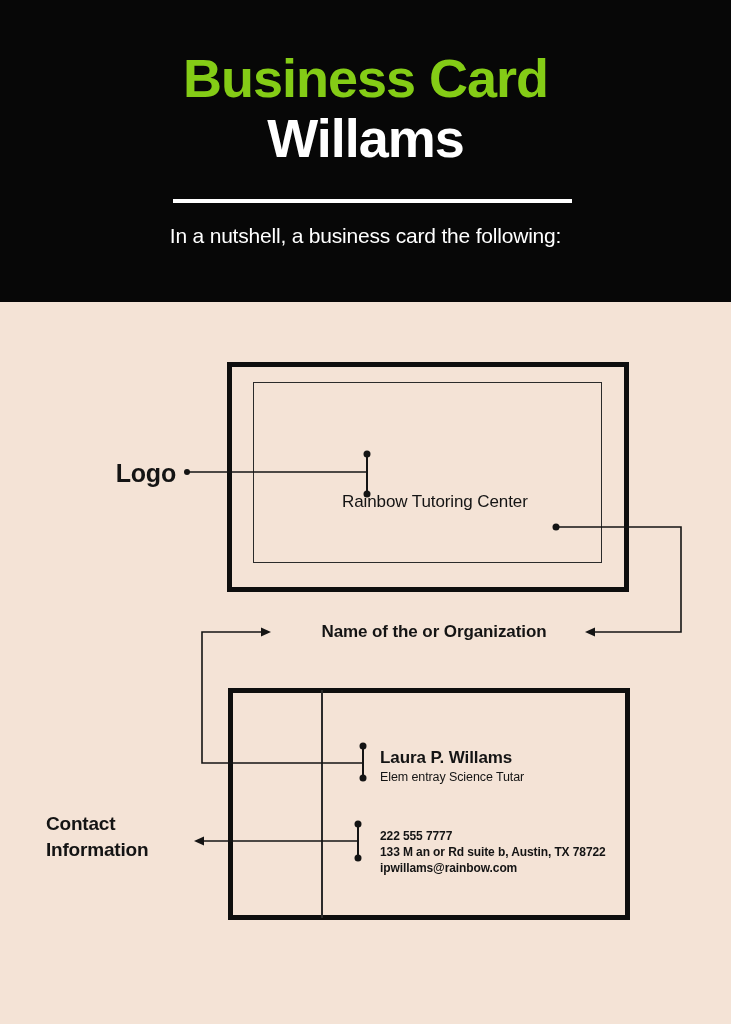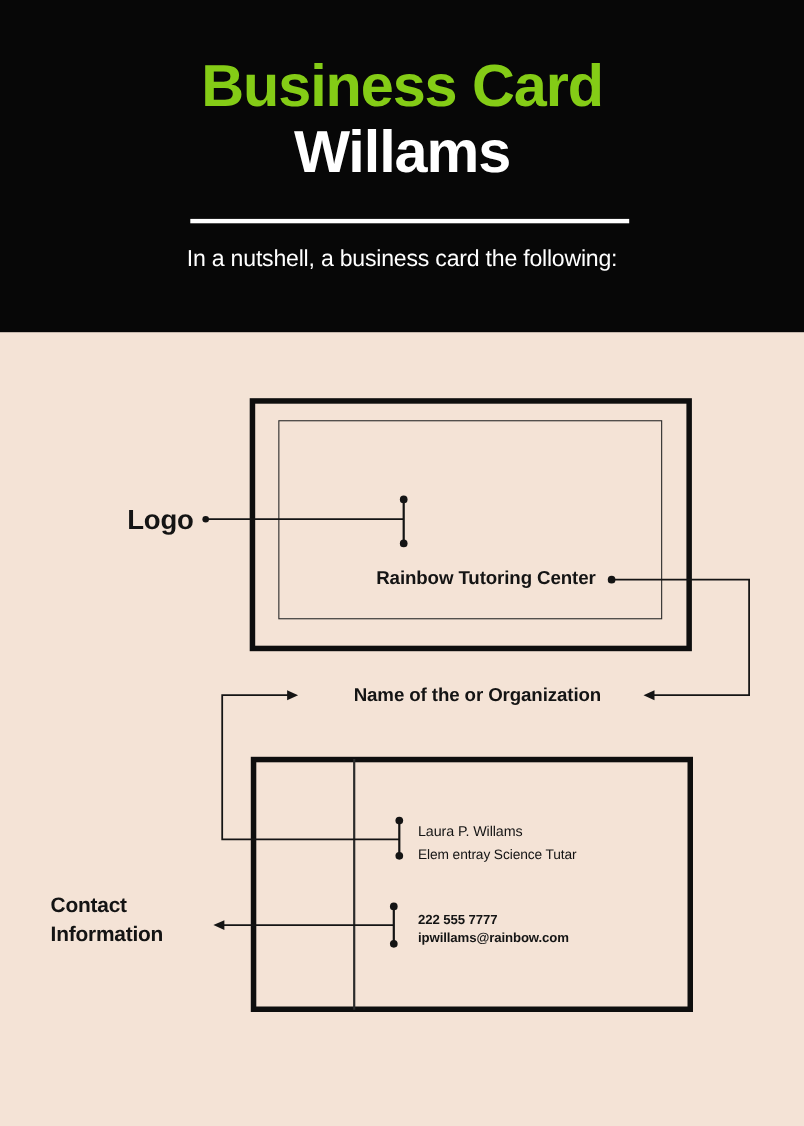--- a/index.html
+++ b/index.html
@@ -44,32 +44,32 @@
     left:321px;top:690px;width:1.5px;height:228px;background:#2B2B2B;
   }
 
   
   .lbl{white-space:nowrap;}
   #logo-label{
     left:98px;top:459px;width:78px;text-align:right;
     font-size:25px;font-weight:bold;letter-spacing:-0.2px;
   }
   #company-name{
-    left:342px;top:516px;font-size:17px;font-weight:bold;letter-spacing:-0.1px;
+    left:342px;top:492px;font-size:17px;font-weight:normal;letter-spacing:-0.1px;
   }
   #org-label{
     left:0;top:622px;width:868px;text-align:center;
     font-size:17px;font-weight:bold;letter-spacing:-0.1px;
   }
   #contact-label{
     left:46px;top:811px;width:160px;text-align:left;
     font-size:19px;font-weight:bold;line-height:26px;letter-spacing:-0.2px;
   }
   #person-name{
-    left:380px;top:748px;font-size:13px;font-weight:normal;letter-spacing:-0.1px;
+    left:380px;top:748px;font-size:17px;font-weight:bold;letter-spacing:-0.1px;
   }
   #person-role{
     left:380px;top:770px;font-size:12.5px;font-weight:normal;letter-spacing:-0.1px;
   }
   #contact-block{
     left:380px;top:828px;font-size:12px;font-weight:bold;
     line-height:16px;letter-spacing:-0.1px;
   }
 
   
@@ -133,14 +133,15 @@
 <div id="org-label" class="abs lbl">Name of the or Organization</div>
 
 <div id="contact-label" class="abs">Contact Information</div>
 
 <div id="person-name" class="abs lbl">Laura P. Willams</div>
 
 <div id="person-role" class="abs lbl">Elem entray Science Tutar</div>
 
 <div id="contact-block" class="abs">
   <div class="lbl">222 555 7777</div>
+  <div class="lbl">133 M an or Rd suite b, Austin, TX 78722</div>
   <div class="lbl">ipwillams@rainbow.com</div>
 </div>
 
 </body></html>

